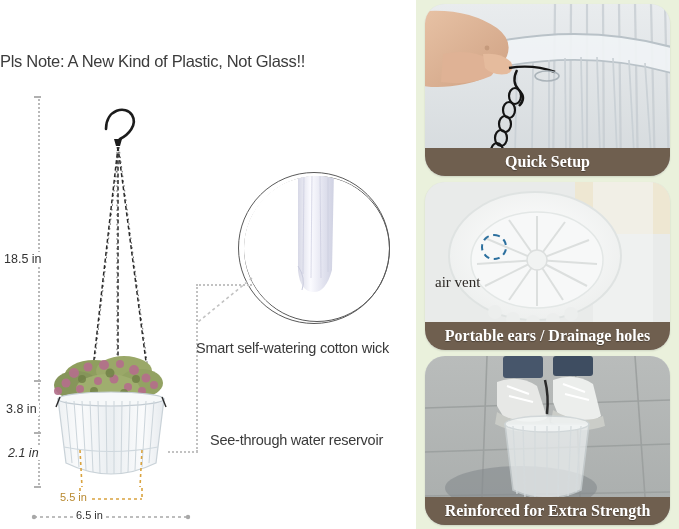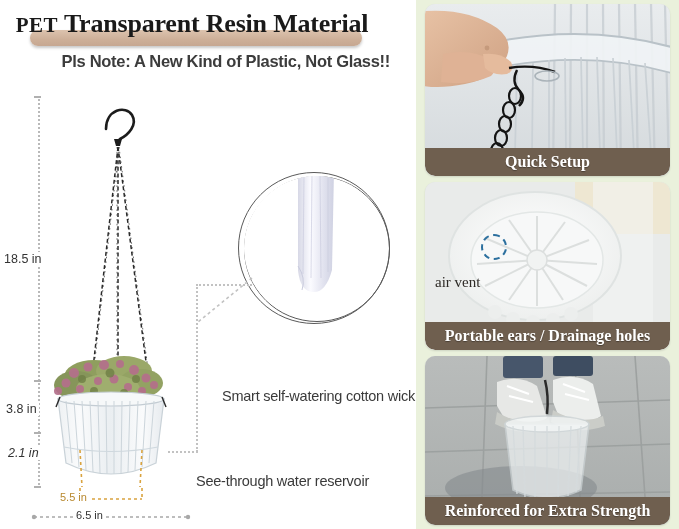--- a/index.html
+++ b/index.html
@@ -22,22 +22,22 @@
   #title-text {
     position:absolute; left:0; top:0; width:360px;
     font-family:"Liberation Serif", serif;
     font-weight:bold; font-size:26px; line-height:36px;
     color:#1a1a1a; letter-spacing:-.2px; text-align:center;
     white-space:nowrap;
   }
   #title-text .small-caps { font-size:21px; letter-spacing:.5px; }
 
   #subtitle {
-    position:absolute; left:0px; top:52px; width:390px; text-align:right;
-    font-size:16.5px; color:#3c3c3c; letter-spacing:-.3px; white-space:nowrap;font-weight:bold;
+    position:absolute; left:0px; top:52px; width:390px; text-align:left;
+    font-size:16.5px; color:#3c3c3c; letter-spacing:-.3px; white-space:nowrap;
   }
 
   
   .vdim {
     position:absolute; border-left:2px dotted #b9b9b9; width:0;
   }
   .vdim-cap {
     position:absolute; width:7px; height:0; border-top:2px solid #b0b0b0;
   }
   .dim-label {
@@ -55,21 +55,21 @@
   }
 
   
   #wick-callout { position:absolute; left:238px; top:172px; width:156px; height:156px; }
   .ring { position:absolute; border-radius:50%; border:1px solid #5a5a5a; }
 
   
   #right { position:absolute; left:416px; top:0; width:263px; height:529px;
            background:#eaf1dc; }
   .photo-card {
-    position:absolute; left:9px; width:245px; border-radius:10px; overflow:hidden;
+    position:absolute; left:9px; width:245px; border-radius:20px; overflow:hidden;
     background:#dfe3e2; box-shadow:0 1px 2px rgba(0,0,0,.12);
   }
   .photo-inner { position:absolute; inset:0; overflow:hidden; }
   .caption {
     position:absolute; left:0; bottom:0; width:100%; height:28px;
     background:#6f5f4f; color:#ffffff;
     font-family:"Liberation Serif", serif; font-weight:bold; font-size:16px;
     display:flex; align-items:center; justify-content:center;
     border-bottom-left-radius:10px; border-bottom-right-radius:10px;
     text-shadow:0 1px 1px rgba(0,0,0,.35);
@@ -87,26 +87,20 @@
     border:2px dashed #2b6f9e;
   }
 </style>
 </head>
 <body>
 
 <div id="page">
 
   <div id="left">
 
-    <div id="title-wrap">
-      <div id="title-banner"></div>
-      <div id="title-text">
-        <span class="small-caps">PET</span><span> Transparent Resin Material</span>
-      </div>
-    </div>
     <div id="subtitle">Pls Note: A New Kind of Plastic, Not Glass!!</div>
 
     <div class="vdim" style="left:38px; top:96px; height:392px;"></div>
     <div class="vdim-cap" style="left:34px; top:96px;"></div>
     <div class="vdim-cap" style="left:34px; top:380px;"></div>
     <div class="vdim-cap" style="left:34px; top:432px;"></div>
     <div class="vdim-cap" style="left:34px; top:486px;"></div>
 
     <div class="dim-label" style="left:2px; top:230px;margin-top:22px;">18.5 in</div>
     <div class="dim-label" style="left:4px; top:402px;">3.8 in</div>
@@ -245,22 +239,22 @@
       </svg>
     </div>
 
     <svg width="70" height="70" style="position:absolute;left:190px;top:276px;">
       <line x1="62" y1="2" x2="8" y2="46" stroke="#c2c2c2" stroke-width="1.6" stroke-dasharray="3 3"></line>
     </svg>
     <div class="leader-v" style="left:196px; top:284px; height:168px;"></div>
     <div class="leader-h" style="left:196px; top:284px; width:56px;"></div>
     <div class="leader-h" style="left:168px; top:451px; width:30px;"></div>
 
-    <div class="annot" style="left:222px; top:340px;margin-top:48px;">Smart self-watering cotton wick</div>
-    <div class="annot" style="left:196px; top:432px;margin-top:41px;">See-through water reservoir</div>
+    <div class="annot" style="left:196px; top:340px;">Smart self-watering cotton wick</div>
+    <div class="annot" style="left:210px; top:432px;">See-through water reservoir</div>
   </div>
 
   <div id="right">
 
     <div class="photo-card" id="card1">
       <div class="photo-inner">
         <svg width="245" height="172" viewBox="0 0 245 172">
           <defs>
             <linearGradient id="bg1" x1="0" y1="0" x2="0" y2="1">
               <stop offset="0" stop-color="#e9ecee"></stop>

